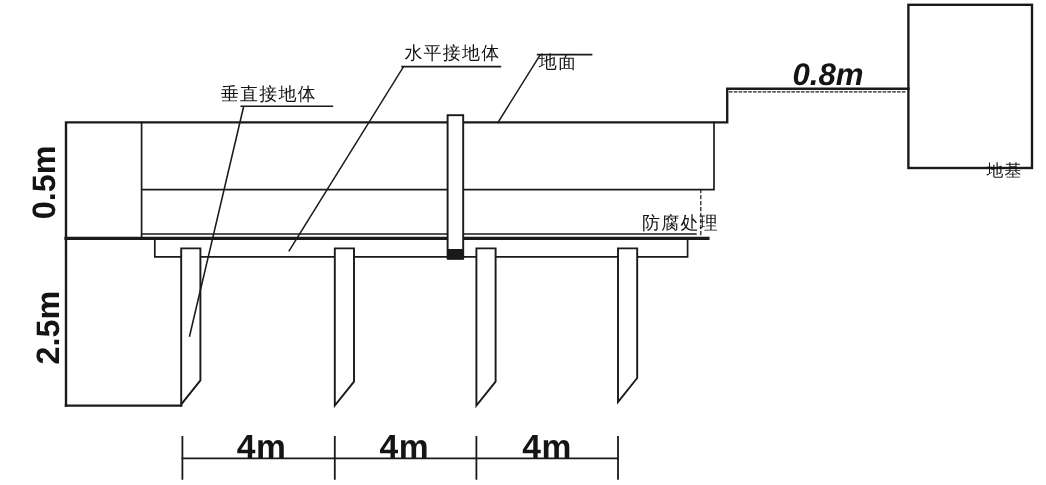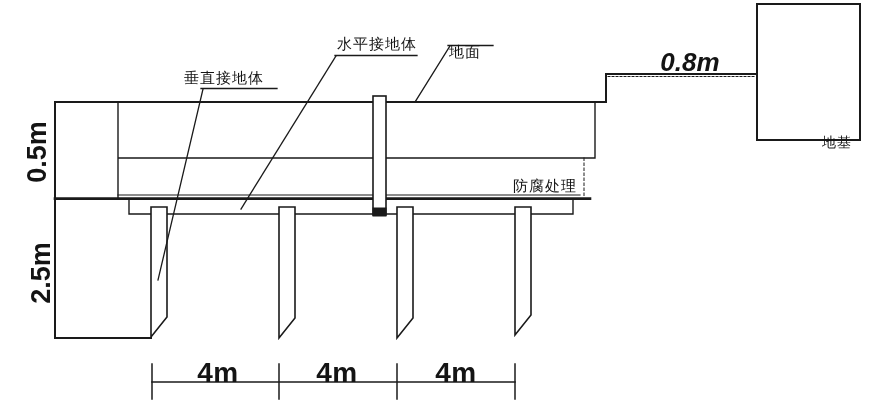--- a/index.html
+++ b/index.html
@@ -62,21 +62,21 @@
 
       <line x1="201" y1="88.5" x2="277" y2="88.5" stroke-width="1.3"></line>
       <line x1="335" y1="55.5" x2="417" y2="55.5" stroke-width="1.3"></line>
       <line x1="448" y1="45.5" x2="493" y2="45.5" stroke-width="1.3"></line>
     </g>
   </svg>
 
   <div class="lbl cn" style="left:184px;top:69px;">垂直接地体</div>
   <div class="lbl cn" style="left:337px;top:35px;">水平接地体</div>
   <div class="lbl cn" style="left:449px;top:26px;margin-top:17px;">地面</div>
-  <div class="lbl cn" style="left:513px;top:177px;">防腐处理</div>
+  <div class="lbl cn" style="left:535px;top:177px;">防腐处理</div>
   <div class="lbl cn-sm" style="left:822px;top:134px;font-family:Liberation Mono, monospace;">地基</div>
 
   <div class="lbl dim-lg" style="left:690px;top:47px;">0.8m</div>
   <div class="lbl dim-rot" style="left:37px;top:152px;">0.5m</div>
   <div class="lbl dim-rot" style="left:41px;top:273px;">2.5m</div>
 
   <div class="lbl dim" style="left:218px;top:357px;">4m</div>
   <div class="lbl dim" style="left:337px;top:357px;">4m</div>
   <div class="lbl dim" style="left:456px;top:357px;">4m</div>
 

